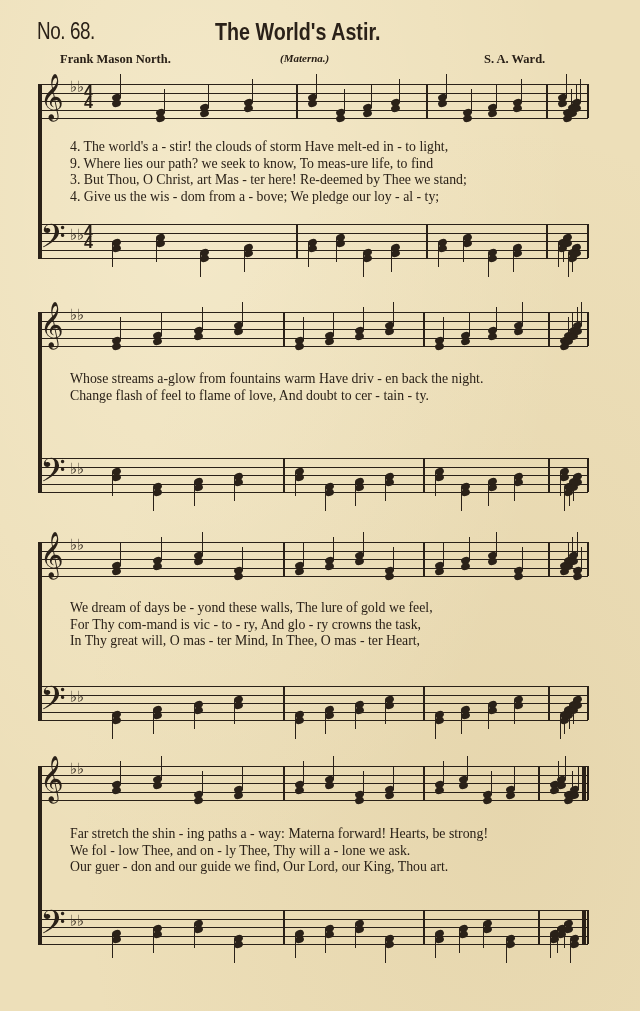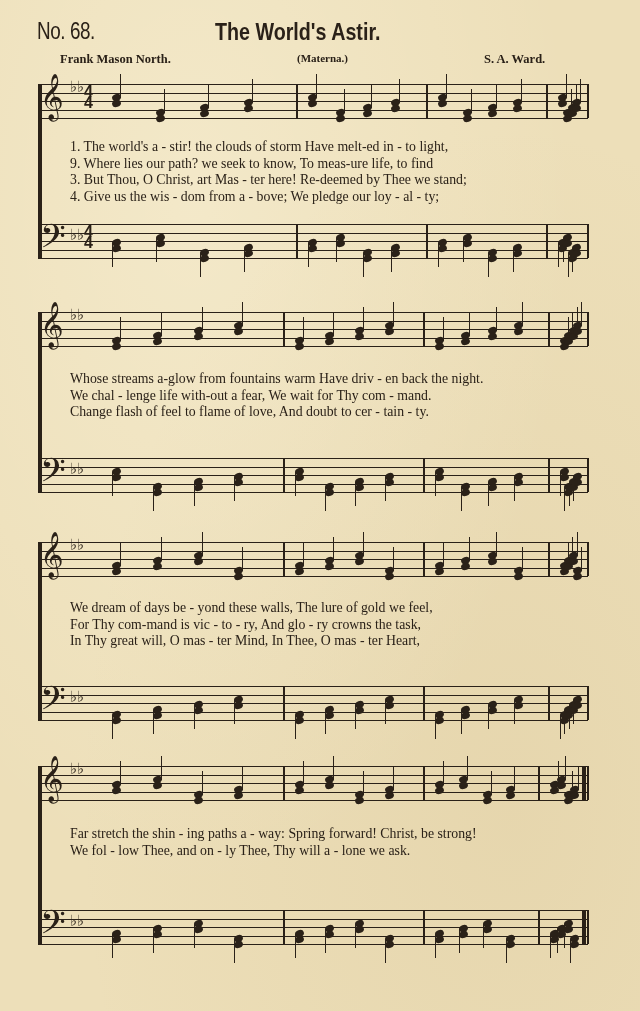--- a/index.html
+++ b/index.html
@@ -7,21 +7,21 @@
        font-family:"Liberation Serif","DejaVu Serif",serif;color:#2a2118;}
   .page{position:absolute;inset:0;background:
      radial-gradient(ellipse at 30% 20%, rgba(255,250,230,0.35), rgba(0,0,0,0) 60%),
      radial-gradient(ellipse at 80% 80%, rgba(180,150,90,0.12), rgba(0,0,0,0) 60%),
      #eddfb9;}
   .hdr-num{position:absolute;left:37px;top:18px;font-family:"Liberation Sans","DejaVu Sans",sans-serif;
      font-size:23px;letter-spacing:-0.5px;transform:scaleX(0.82);transform-origin:left top;}
   .hdr-title{position:absolute;left:215px;top:18px;font-family:"Liberation Sans","DejaVu Sans",sans-serif;
      font-weight:bold;font-size:24px;transform:scaleX(0.82);transform-origin:left top;}
   .credit{position:absolute;top:52px;font-size:12.5px;font-weight:bold;}
-  .c-l{left:60px;} .c-m{left:297px;font-size:11px;} .c-r{left:484px;}
+  .c-l{left:60px;} .c-m{left:280px;font-size:11px;font-style:italic;} .c-r{left:484px;}
   .lbar{position:absolute;left:0;width:4px;background:#2a2118;}
   .bar{position:absolute;width:1.5px;background:#2a2118;}
   .endbar{position:absolute;width:4px;background:#2a2118;}
   .clef{position:absolute;font-size:40px;line-height:1;font-family:"DejaVu Sans",sans-serif;}
   .ks{position:absolute;font-size:15px;font-family:"DejaVu Sans",sans-serif;}
   .ts{position:absolute;font-size:16px;font-weight:bold;line-height:11px;font-family:"Liberation Sans",sans-serif;}
   .note{position:absolute;width:9px;height:7px;border-radius:50%;background:#2a2118;transform:rotate(-20deg);}
   .stem{position:absolute;width:1.2px;background:#2a2118;}
   .lyrics{position:absolute;left:70px;width:500px;font-size:13.8px;line-height:16.5px;}
   .lyrics div{white-space:nowrap;}
@@ -513,33 +513,33 @@
       <div class="note" style="left:563.5px;top:920px"></div>
       <div class="note" style="left:563.5px;top:926px"></div>
       <div class="stem" style="left:563.5px;top:924px;height:24px"></div>
       <div class="note" style="left:570.25px;top:935px"></div>
       <div class="note" style="left:570.25px;top:941px"></div>
       <div class="stem" style="left:570.25px;top:939px;height:24px"></div>
       <div class="lbar" style="left:38px;top:766px;height:178px"></div>
     </div>
 
 <div class="lyrics" style="top:139px">
-  <div>1. The world's a - stir! the clouds of storm Have melt-ed in - to light,</div>
+  <div>4. The world's a - stir! the clouds of storm Have melt-ed in - to light,</div>
   <div>9. Where lies our path? we seek to know, To meas-ure life, to find</div>
   <div>3. But Thou, O Christ, art Mas - ter here! Re-deemed by Thee we stand;</div>
   <div>4. Give us the wis - dom from a - bove; We pledge our loy - al - ty;</div>
 </div>
 <div class="lyrics" style="top:371px">
   <div>Whose streams a-glow from fountains warm Have driv - en back the night.</div>
-  <div>We chal - lenge life with-out a fear, We wait for Thy com - mand.</div>
   <div>Change flash of feel to flame of love, And doubt to cer - tain - ty.</div>
 </div>
 <div class="lyrics" style="top:600px">
   <div>We dream of days be - yond these walls, The lure of gold we feel,</div>
   <div>For Thy com-mand is vic - to - ry, And glo - ry crowns the task,</div>
   <div>In Thy great will, O mas - ter Mind, In Thee, O mas - ter Heart,</div>
 </div>
 <div class="lyrics" style="top:826px">
-  <div>Far stretch the shin - ing paths a - way: Spring forward! Christ, be strong!</div>
+  <div>Far stretch the shin - ing paths a - way: Materna forward! Hearts, be strong!</div>
   <div>We fol - low Thee, and on - ly Thee, Thy will a - lone we ask.</div>
+  <div>Our guer - don and our guide we find, Our Lord, our King, Thou art.</div>
 </div>
 
 </div>
 
 </body></html>

